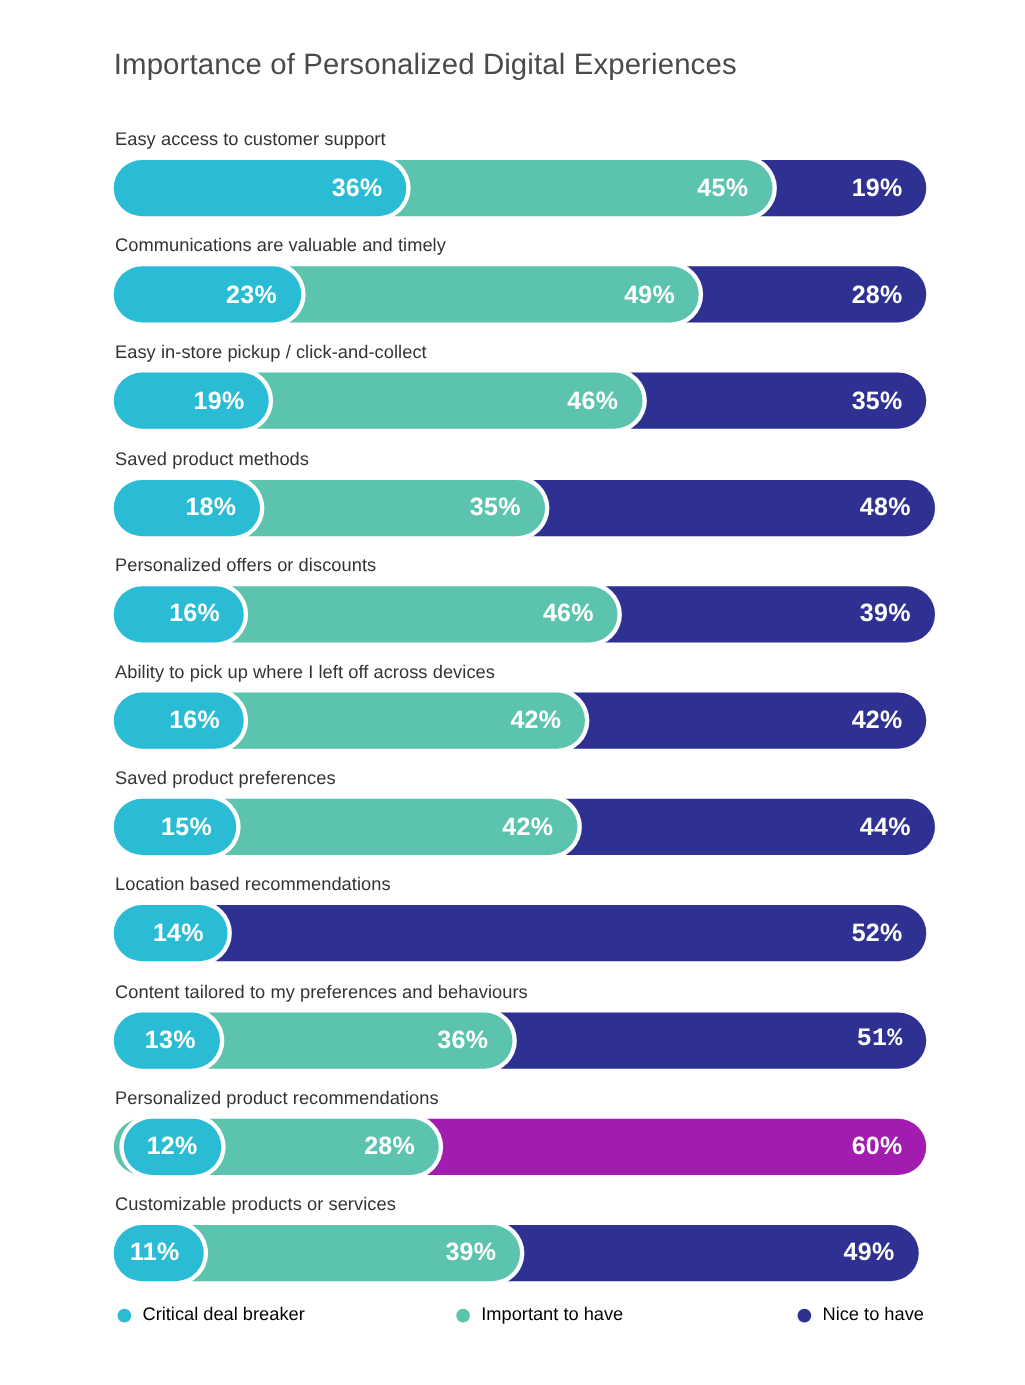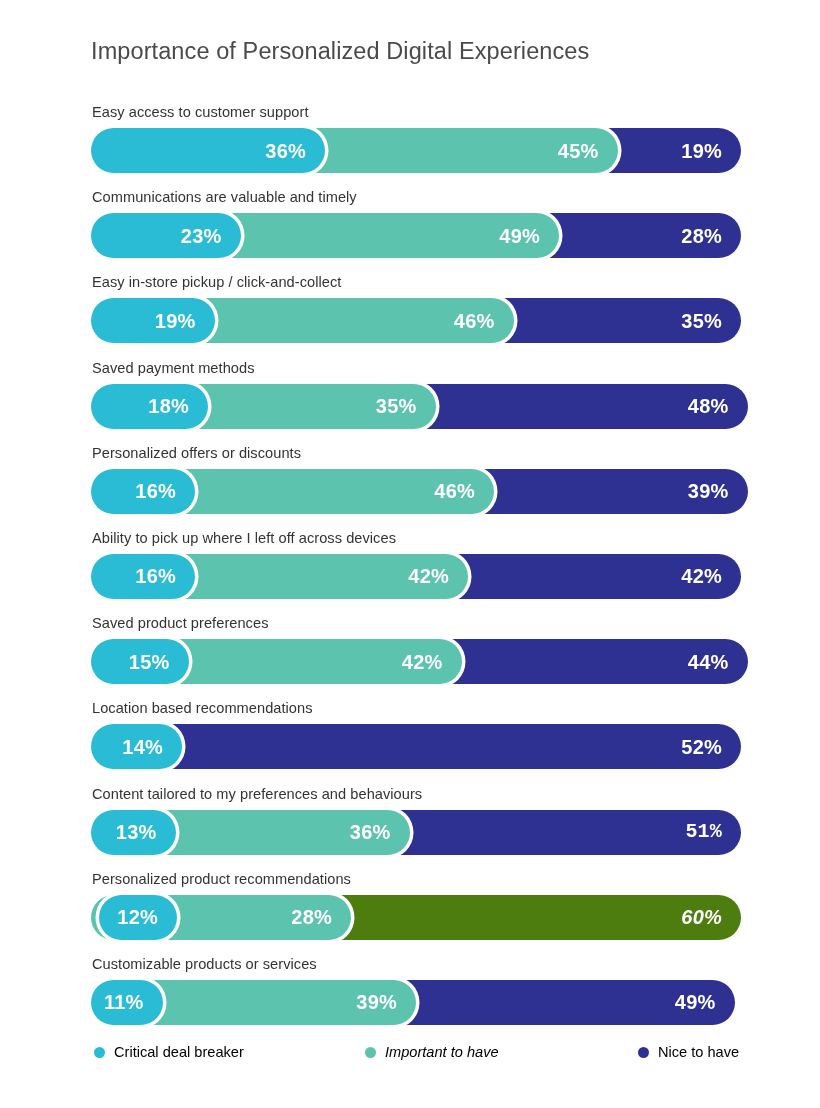--- a/index.html
+++ b/index.html
@@ -122,21 +122,21 @@
     flex: 0 0 auto;
   }
 
   .legend-label {
     font-size: 14.6px;
     color: #000000;
     line-height: 1;
   }
 
   .legend-0 { left: 3px; }
-  .legend-1 { left: 274px; font-style: italic; }
+  .legend-1 { left: 274px; }
   .legend-2 { left: 547px; }
 </style>
 </head>
 <body>
 
 <div class="page">
 
   <div class="chart-title">Importance of Personalized Digital Experiences</div>
 
   <div class="rows">
@@ -176,21 +176,21 @@
           </div>
           <div class="seg seg-1" style="left: 0px; width: 422.5px; background: rgb(92, 195, 174);">
             <span class="seg-val">46%</span>
           </div>
           <div class="seg seg-0" style="left: 0px; width: 123.5px; background: rgb(43, 188, 213);">
             <span class="seg-val">19%</span>
           </div>
         </div>
       </div>
       <div class="bar-row">
-        <div class="row-label">Saved payment methods</div>
+        <div class="row-label">Saved product methods</div>
         <div class="bar-track">
           <div class="seg seg-2" style="left: 0px; width: 656.5px; background: rgb(46, 49, 146);">
             <span class="seg-val">48%</span>
           </div>
           <div class="seg seg-1" style="left: 0px; width: 344.5px; background: rgb(92, 195, 174);">
             <span class="seg-val">35%</span>
           </div>
           <div class="seg seg-0" style="left: 0px; width: 117px; background: rgb(43, 188, 213);">
             <span class="seg-val">18%</span>
           </div>
@@ -259,21 +259,21 @@
             <span class="seg-val">36%</span>
           </div>
           <div class="seg seg-0" style="left: 0px; width: 84.5px; background: rgb(43, 188, 213);">
             <span class="seg-val">13%</span>
           </div>
         </div>
       </div>
       <div class="bar-row">
         <div class="row-label">Personalized product recommendations</div>
         <div class="bar-track">
-          <div class="seg seg-2" style="left: 0px; width: 650px; background: #4d7c0f; font-style: italic;">
+          <div class="seg seg-2" style="left: 0px; width: 650px; background: #a21caf;">
             <span class="seg-val">60%</span>
           </div>
           <div class="seg seg-1" style="left: 0px; width: 260px; background: rgb(92, 195, 174);">
             <span class="seg-val">28%</span>
           </div>
           <div class="seg seg-0" style="left: 8px; width: 78px; background: rgb(43, 188, 213);">
             <span class="seg-val">12%</span>
           </div>
         </div>
       </div>

